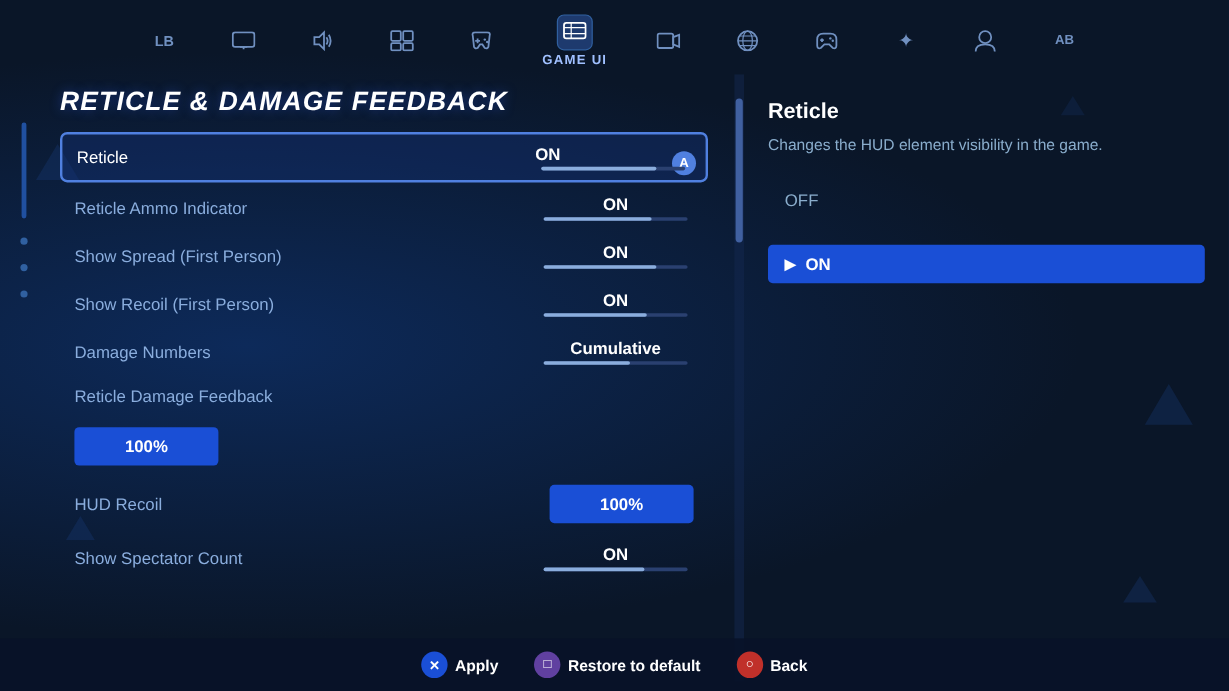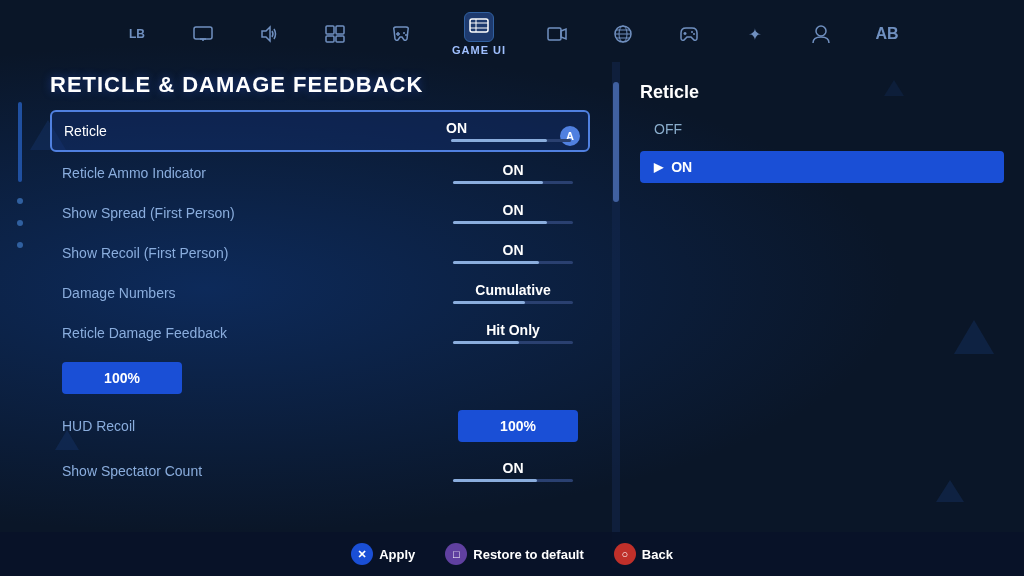--- a/index.html
+++ b/index.html
@@ -143,20 +143,21 @@
     .settings-panel {
       width: 570px;
       padding: 10px 20px 10px 10px;
       overflow: hidden;
       position: relative;
     }
 
     .section-title {
       font-size: 22px;
       font-weight: 900;
+      font-style: italic;
       color: #fff;
       text-transform: uppercase;
       letter-spacing: 1px;
       margin-bottom: 12px;
       text-shadow: 0 0 10px rgba(50, 100, 255, 0.4);
     }
 
     
     .settings-list {
       display: flex;
@@ -264,21 +265,21 @@
     .info-description {
       font-size: 13px;
       color: #8aadcc;
       line-height: 1.5;
       margin-bottom: 20px;
     }
 
     .option-list {
       display: flex;
       flex-direction: column;
-      gap: 6px;
+      gap: 21px;
       margin-top: 10px;
     }
 
     .option-item {
       padding: 8px 14px;
       border-radius: 4px;
       font-size: 14px;
       color: #8aadcc;
       cursor: pointer;
     }
@@ -459,21 +460,21 @@
   </div>
   <div class="nav-item">
     <div class="nav-icon">
       <svg width="18" height="20" viewBox="0 0 18 20">
           <circle cx="9" cy="7" r="5" fill="none" stroke="#7090c0" stroke-width="1.5"></circle>
           <path d="M1,19 Q1,13 9,13 Q17,13 17,19" fill="none" stroke="#7090c0" stroke-width="1.5"></path>
         </svg>
     </div>
   </div>
   <div class="nav-item">
-    <div class="nav-icon" style="font-size:16px; font-weight:bold; color:#7090c0;">AB</div>
+    <div class="nav-icon" style="font-size:11px; font-weight:bold; color:#7090c0;">AB</div>
   </div>
 </div>
 
 <div class="main-layout">
 
   <div class="sidebar-strip">
     <div class="sidebar-line"></div>
     <div class="sidebar-dot"></div>
     <div class="sidebar-dot"></div>
     <div class="sidebar-dot"></div>
@@ -535,26 +536,20 @@
         <div class="setting-value-container">
           <span class="setting-value">Cumulative</span>
           <div class="setting-bar">
             <div class="setting-bar-fill" style="width:60%"></div>
           </div>
         </div>
       </div>
 
       <div class="setting-row">
         <span class="setting-label">Reticle Damage Feedback</span>
-        <div class="setting-value-container">
-          <span class="setting-value">Hit Only</span>
-          <div class="setting-bar">
-            <div class="setting-bar-fill" style="width:55%"></div>
-          </div>
-        </div>
       </div>
 
       <div class="setting-row blue-slider">
         <div class="setting-value-container" style="background:#1a4fd6; border-radius:4px; padding:8px 22px; min-width:120px;">
           <span class="setting-value">100%</span>
         </div>
       </div>
     </div>
 
 
@@ -580,20 +575,21 @@
   </div>
 
   <div style="position:relative; width:10px;">
     <div class="scroll-track">
       <div class="scroll-thumb"></div>
     </div>
   </div>
 
   <div class="info-panel">
     <div class="info-title">Reticle</div>
+    <div class="info-description">Changes the HUD element visibility in the game.</div>
 
     <div class="option-list">
 
       <div class="option-item">
         <span>OFF</span>
       </div>
 
       <div class="option-item option-selected">
         <span class="option-arrow">▶</span>
         <span>ON</span>

